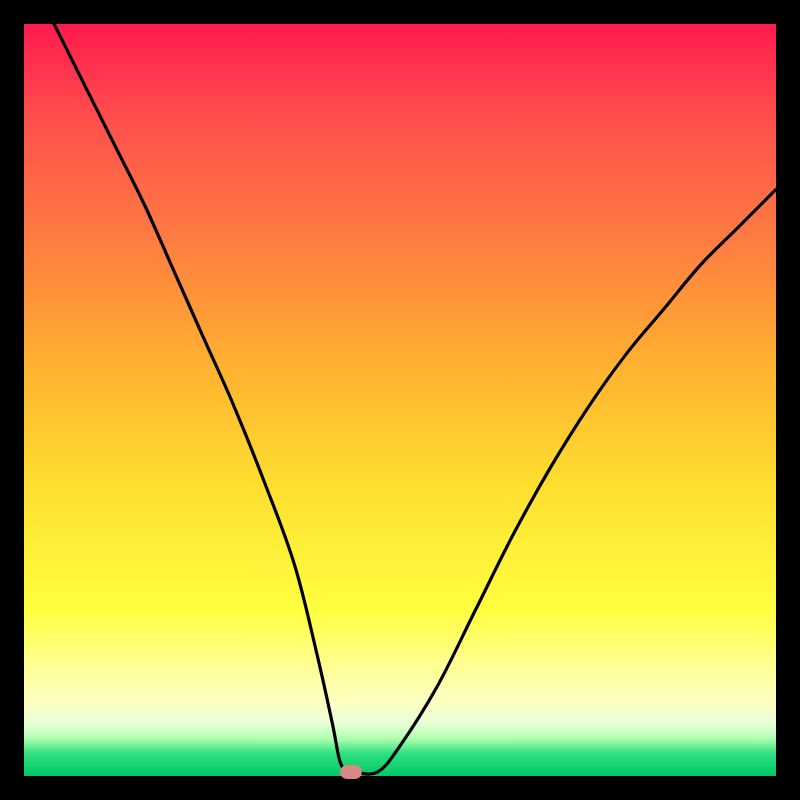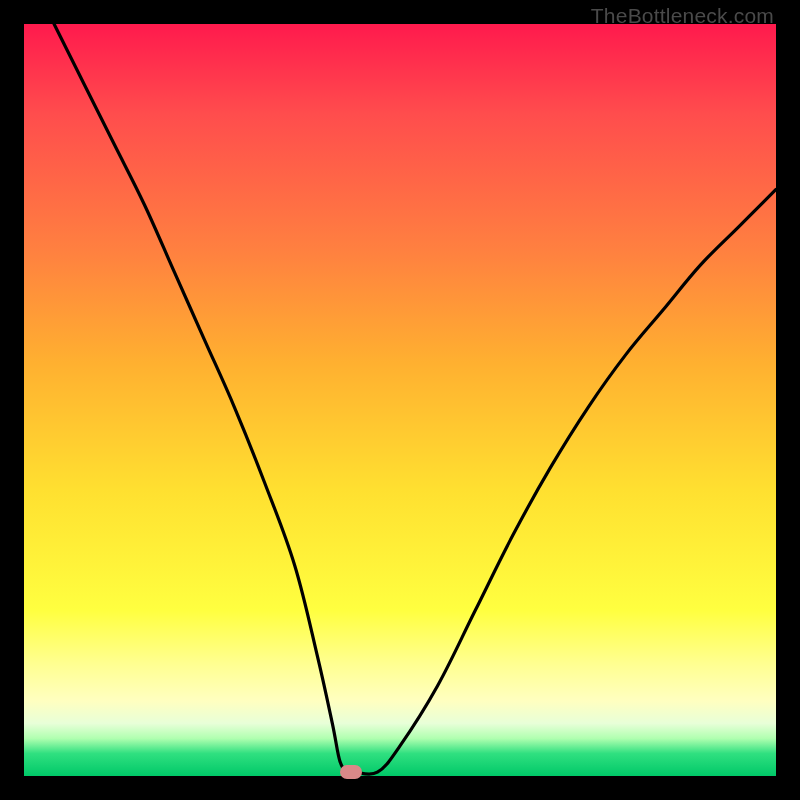--- a/index.html
+++ b/index.html
@@ -69,14 +69,13 @@
 <div class="frame">
   <div class="plot-area">
 
     <svg class="curve" viewBox="0 0 752 752" preserveAspectRatio="none">
       <path d="M 30.08 0.00 C 35.49 10.83, 49.33 38.50, 60.16 60.16 C 70.99 81.82, 79.41 98.66, 90.24 120.32 C 101.07 141.98, 109.49 157.47, 120.32 180.48 C 131.15 203.49, 139.57 223.80, 150.40 248.16 C 161.23 272.52, 169.65 291.48, 180.48 315.84 C 191.31 340.20, 199.73 357.80, 210.56 383.52 C 221.39 409.24, 229.81 430.29, 240.64 458.72 C 251.47 487.15, 261.24 510.31, 270.72 541.44 C 280.20 572.57, 286.51 603.25, 293.28 631.68 C 300.05 660.11, 304.26 680.41, 308.32 699.36 C 312.38 718.31, 313.13 728.16, 315.84 736.96 C 318.55 745.76, 320.65 746.21, 323.36 748.24 C 326.07 750.27, 325.47 748.24, 330.88 748.24 C 336.29 748.24, 345.32 752.98, 353.44 748.24 C 361.56 743.50, 365.17 737.49, 376.00 721.92 C 386.83 706.35, 400.06 686.12, 413.60 661.76 C 427.14 637.40, 437.66 613.63, 451.20 586.56 C 464.74 559.49, 475.26 537.08, 488.80 511.36 C 502.34 485.64, 512.86 466.69, 526.40 443.68 C 539.94 420.67, 550.46 403.82, 564.00 383.52 C 577.54 363.22, 588.06 348.48, 601.60 330.88 C 615.14 313.28, 625.66 302.00, 639.20 285.76 C 652.74 269.52, 663.26 255.53, 676.80 240.64 C 690.34 225.75, 700.86 216.58, 714.40 203.04 C 727.94 189.50, 745.23 172.21, 752.00 165.44" id="curve-path" fill="none" stroke="#000" stroke-width="3.2" stroke-linecap="round" stroke-linejoin="round"></path>
     </svg>
 
     <div class="marker" id="marker" style="left: 316.12px; top: 741.24px; background: rgb(217, 136, 136);"></div>
   </div>
 
-  <div class="watermark">TheBottleneck.com</div>
 </div>
 
 </body></html>

